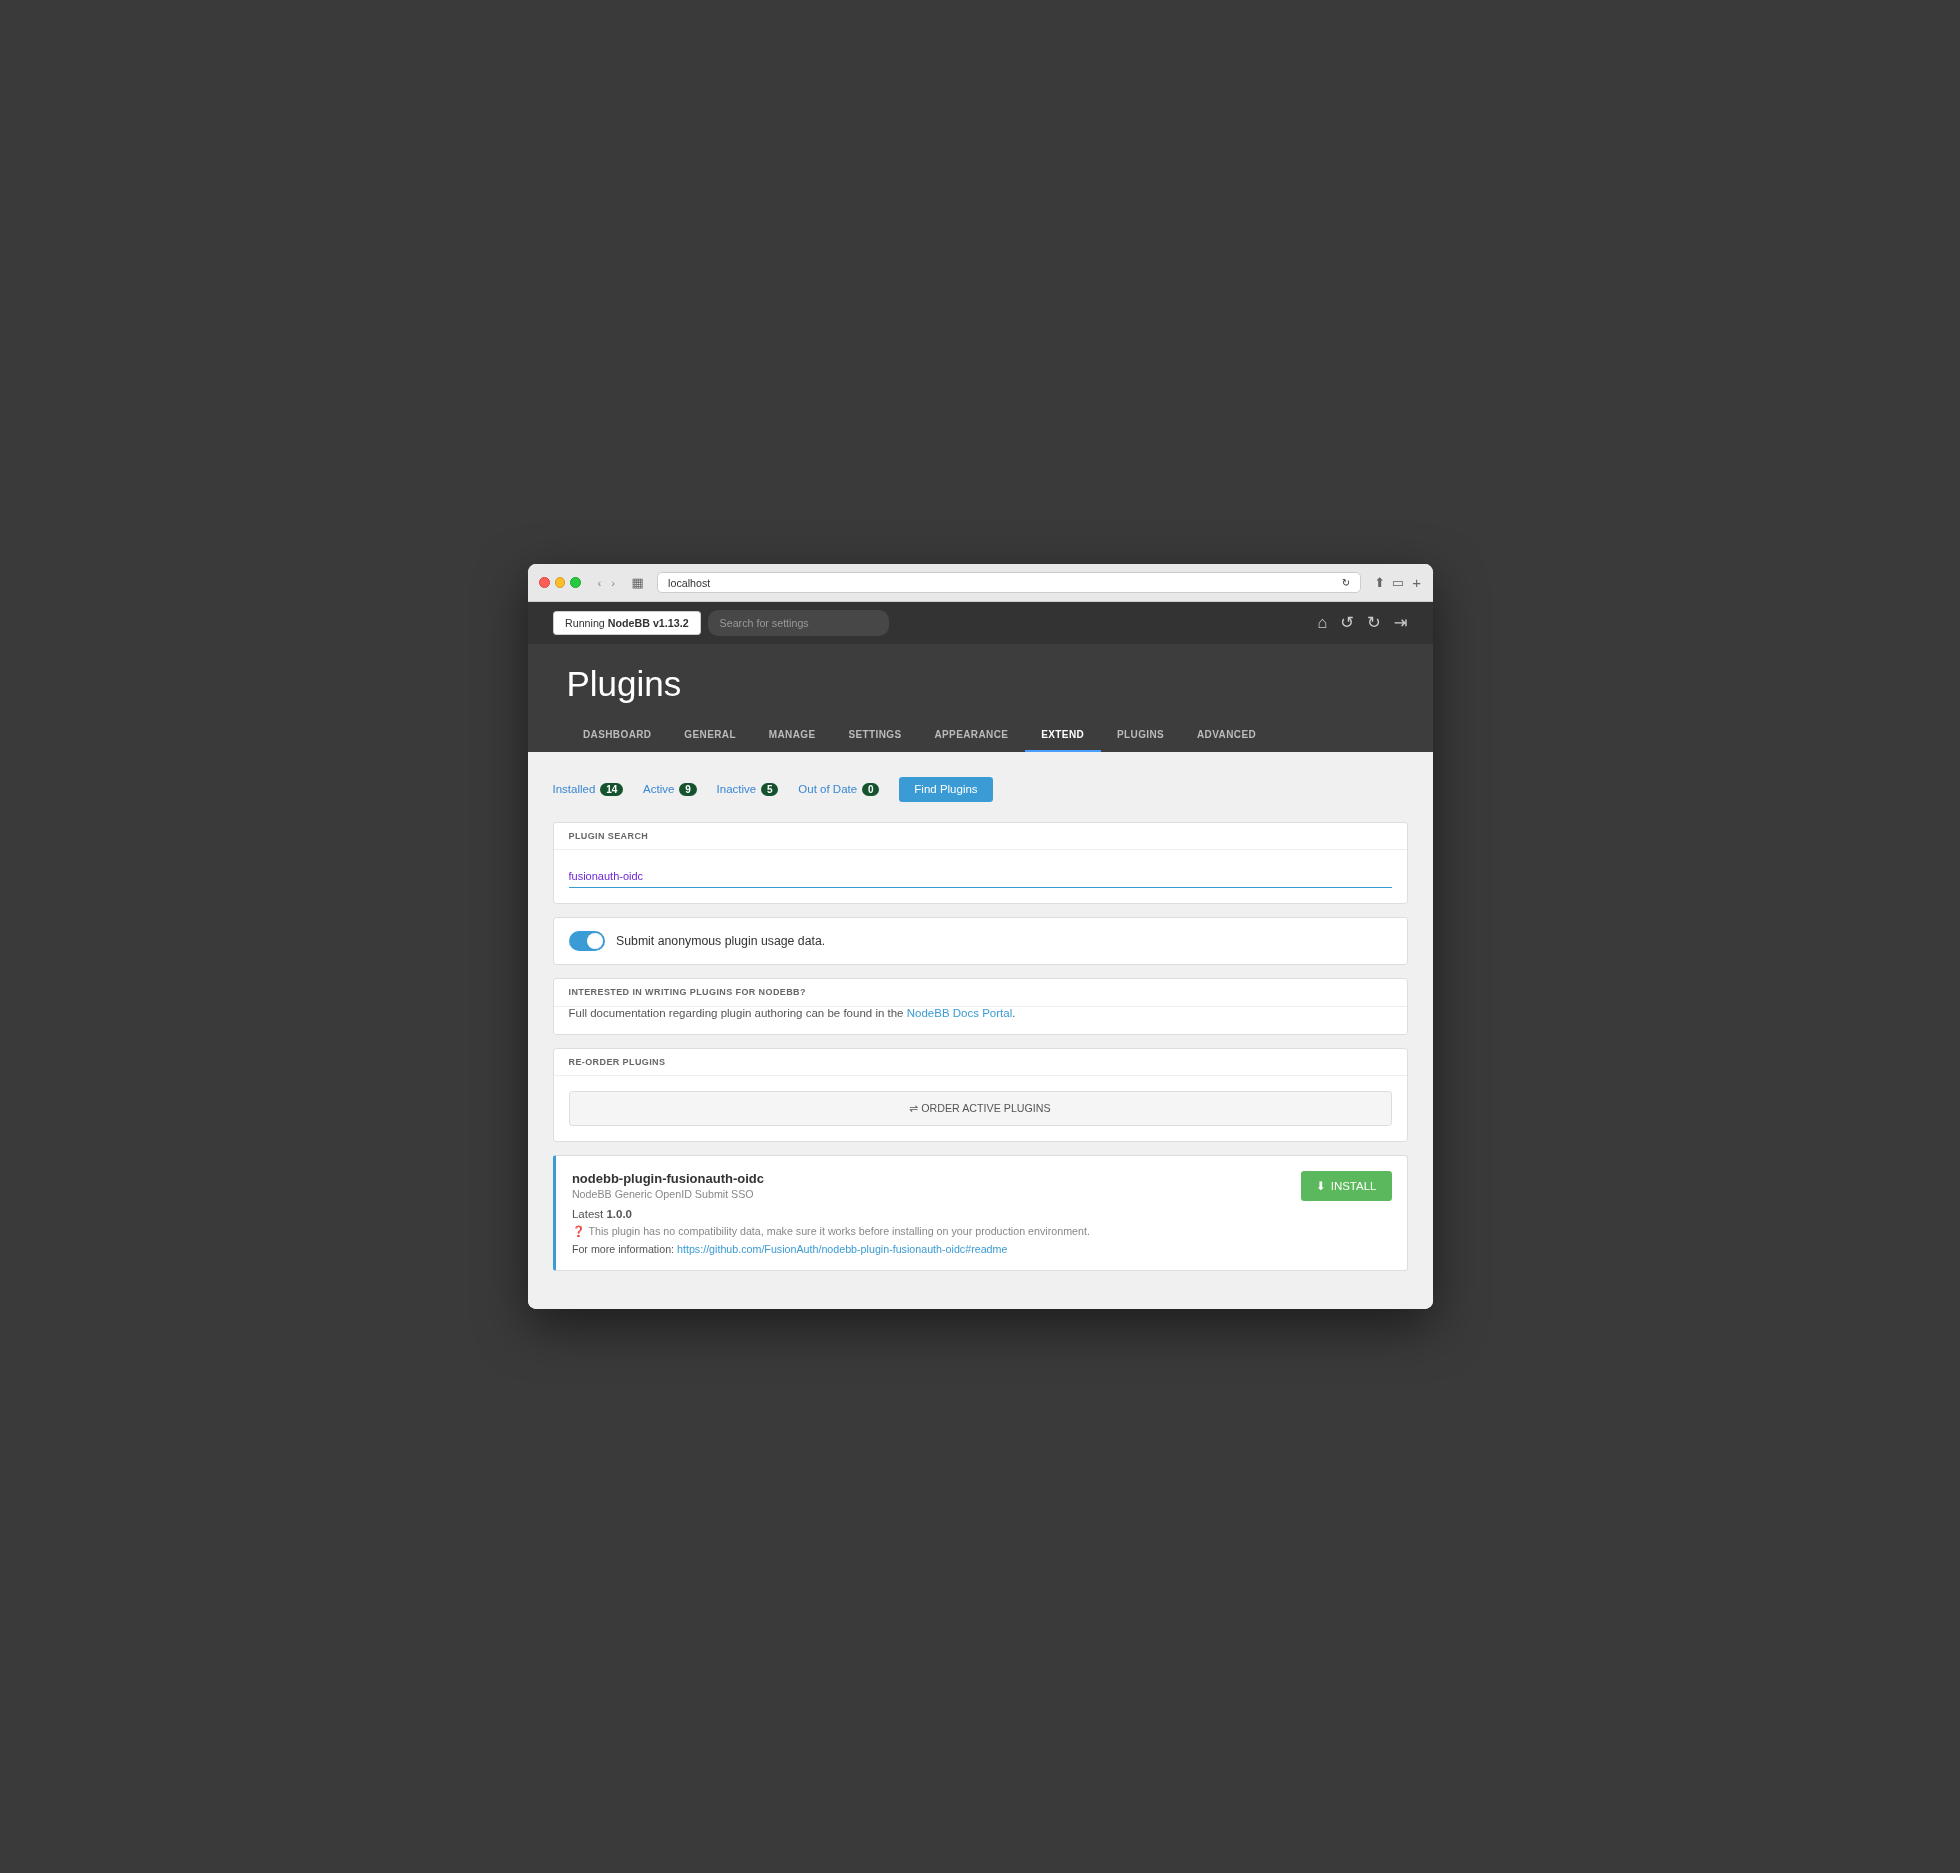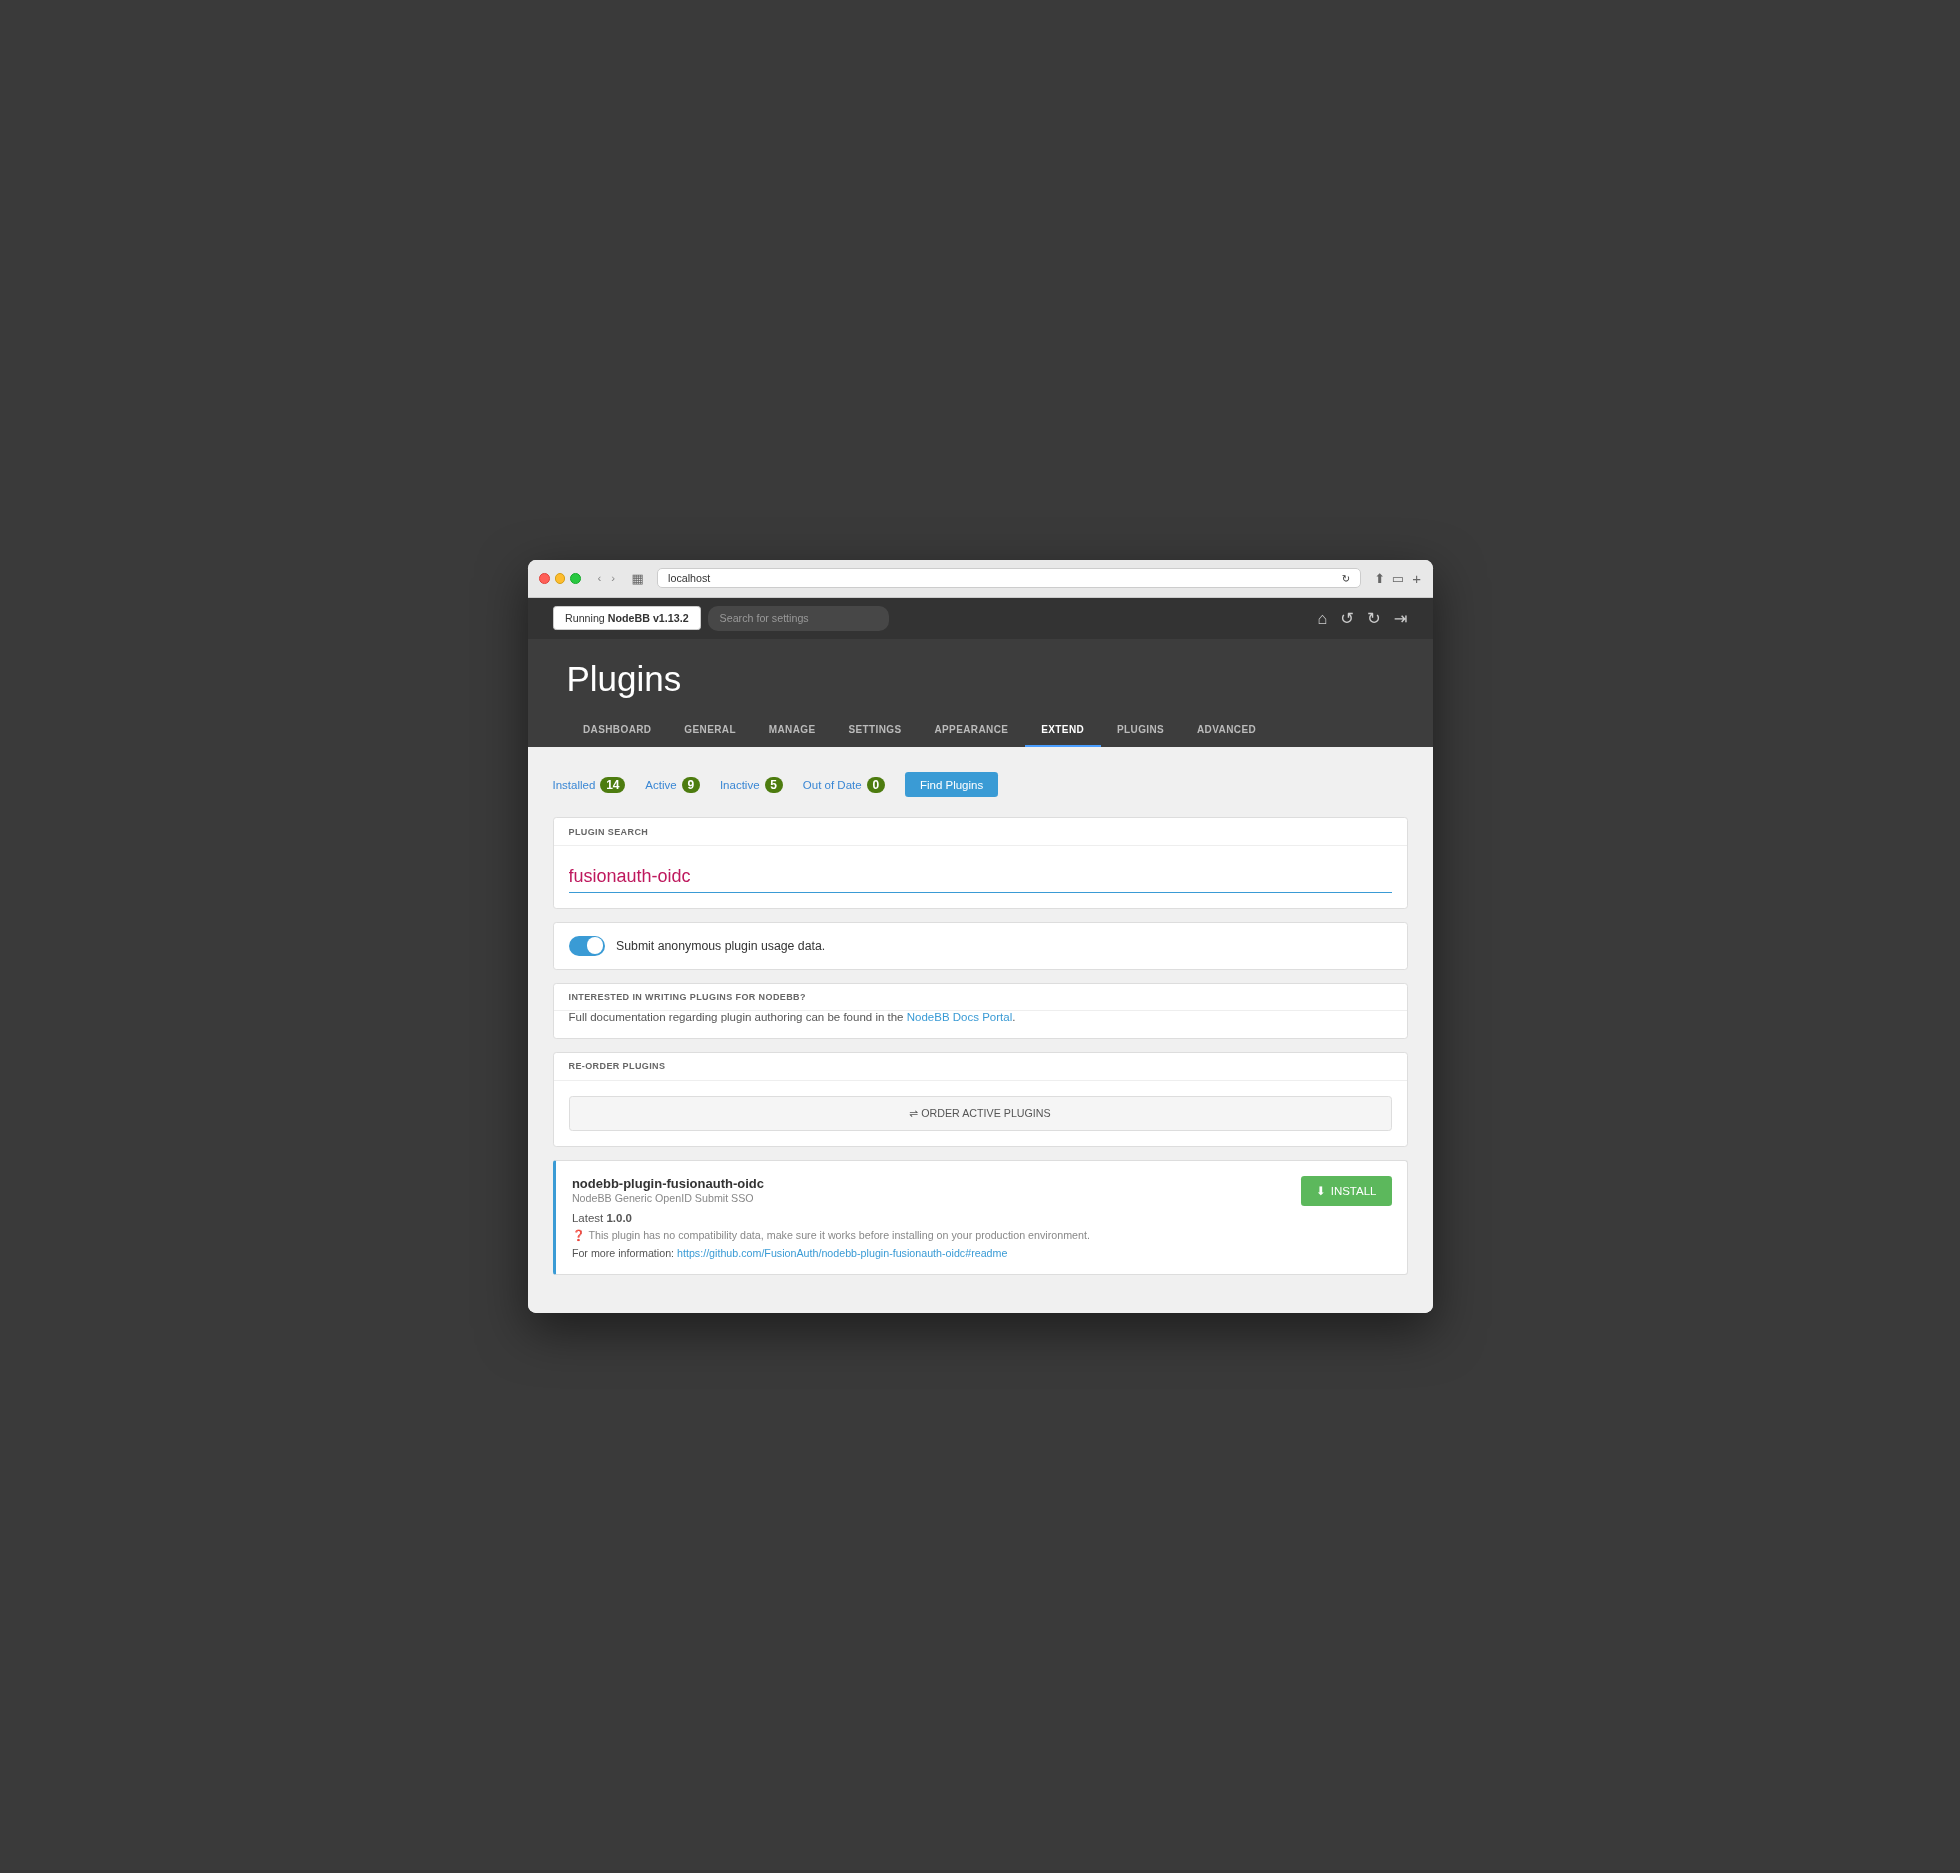--- a/index.html
+++ b/index.html
@@ -198,25 +198,25 @@
     .tab-link {
       color: #3a87d4;
       font-size: 11.5px;
       cursor: pointer;
       text-decoration: none;
       display: flex;
       align-items: center;
       gap: 5px;
     }
     .tab-badge {
-      background: #4d7c0f;
+      background: #14532d;
       color: #fff;
       border-radius: 8.2px;
       padding: 0.8px 5.8px;
-      font-size: 12px;
+      font-size: 10px;
       font-weight: 600;
     }
     .find-plugins-btn {
       background: #3a9bd5;
       color: #fff;
       border: none;
       border-radius: 3.3px;
       padding: 6.6px 15px;
       font-size: 11.5px;
       font-weight: 500;
@@ -243,22 +243,22 @@
     .card-body {
       padding: 15px;
     }
 
     
     .plugin-search-input {
       width: 100%;
       border: none;
       border-bottom: 1.6px solid #3a9bd5;
       outline: none;
-      font-size: 18px;
-      color: #be185d;
+      font-size: 11px;
+      color: #6d28d9;
       padding: 5px 0;
       background: transparent;
     }
 
     
     .toggle-row {
       display: flex;
       align-items: center;
       gap: 11.5px;
       padding: 13px 15px;

